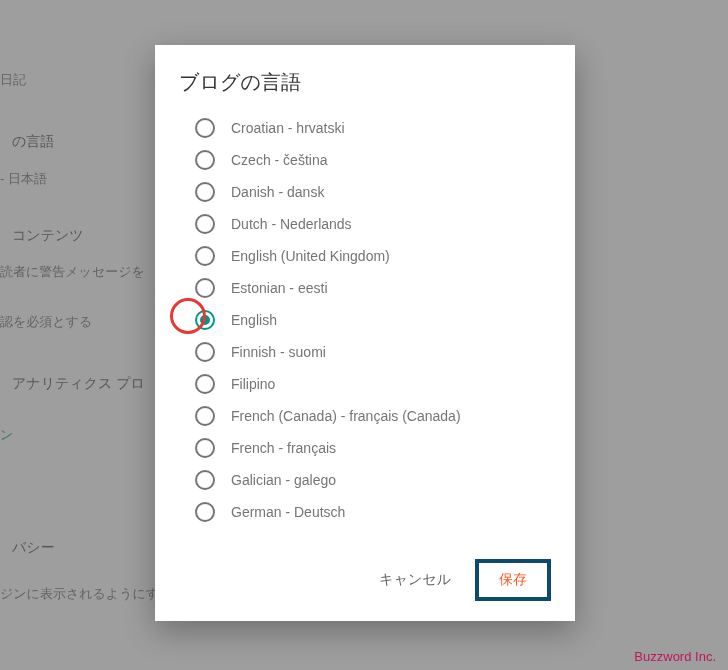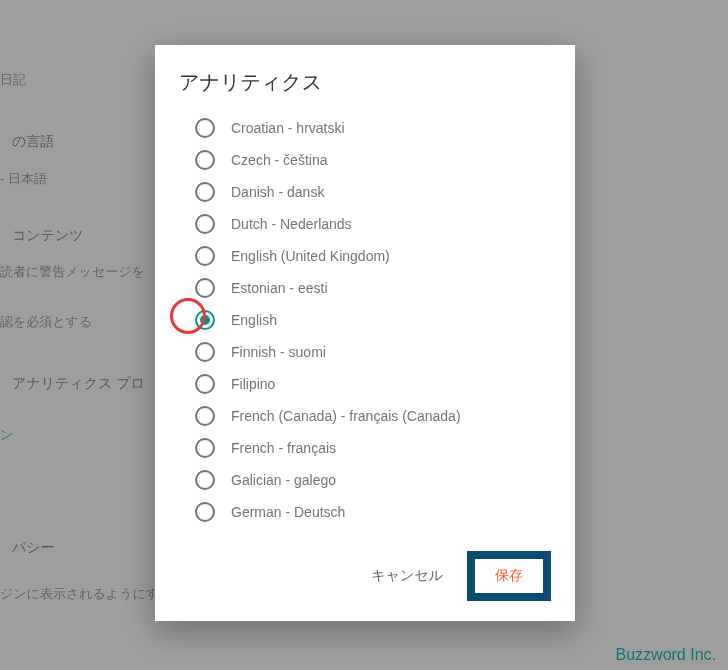--- a/index.html
+++ b/index.html
@@ -130,29 +130,29 @@
       font-size: 14px;
       cursor: pointer;
       background: none;
       border: none;
     }
     .btn-save {
       color: #ff5722;
       font-size: 14px;
       cursor: pointer;
       background: none;
-      border: 8px solid #0c4a6e;
+      border: 4px solid #0c4a6e;
       padding: 8px 20px;
     }
     .watermark {
       position: absolute;
       bottom: 6px;
       right: 12px;
-      color: #0f766e;
-      font-size: 16px;
+      color: #be185d;
+      font-size: 13px;
       z-index: 30;
     }
     .options-list::-webkit-scrollbar {
       width: 16px;
     }
     .options-list::-webkit-scrollbar-track {
       background: #f1f1f1;
     }
     .options-list::-webkit-scrollbar-thumb {
       background: #c1c1c1;
@@ -176,21 +176,21 @@
     <div class="bg-heading" style="margin-top:20px">アナリティクス プロ</div>
     <div class="bg-item bg-teal" style="margin-top:15px">ン</div>
     <div class="bg-heading" style="margin-top:70px">バシー</div>
     <div class="bg-item" style="margin-top:10px">ジンに表示されるようにする</div>
   </div>
 </div>
 
 <div class="overlay"></div>
 
 <div class="dialog">
-  <div class="dialog-title">アナリティクス</div>
+  <div class="dialog-title">ブログの言語</div>
   <div class="options-wrapper">
     <div class="highlight-circle"></div>
     <div class="options-list" id="options-list">
         <div class="option">
           <span class="radio"></span>
           <span class="option-label">Croatian - hrvatski</span>
         </div>
         <div class="option">
           <span class="radio"></span>
           <span class="option-label">Czech - čeština</span>

